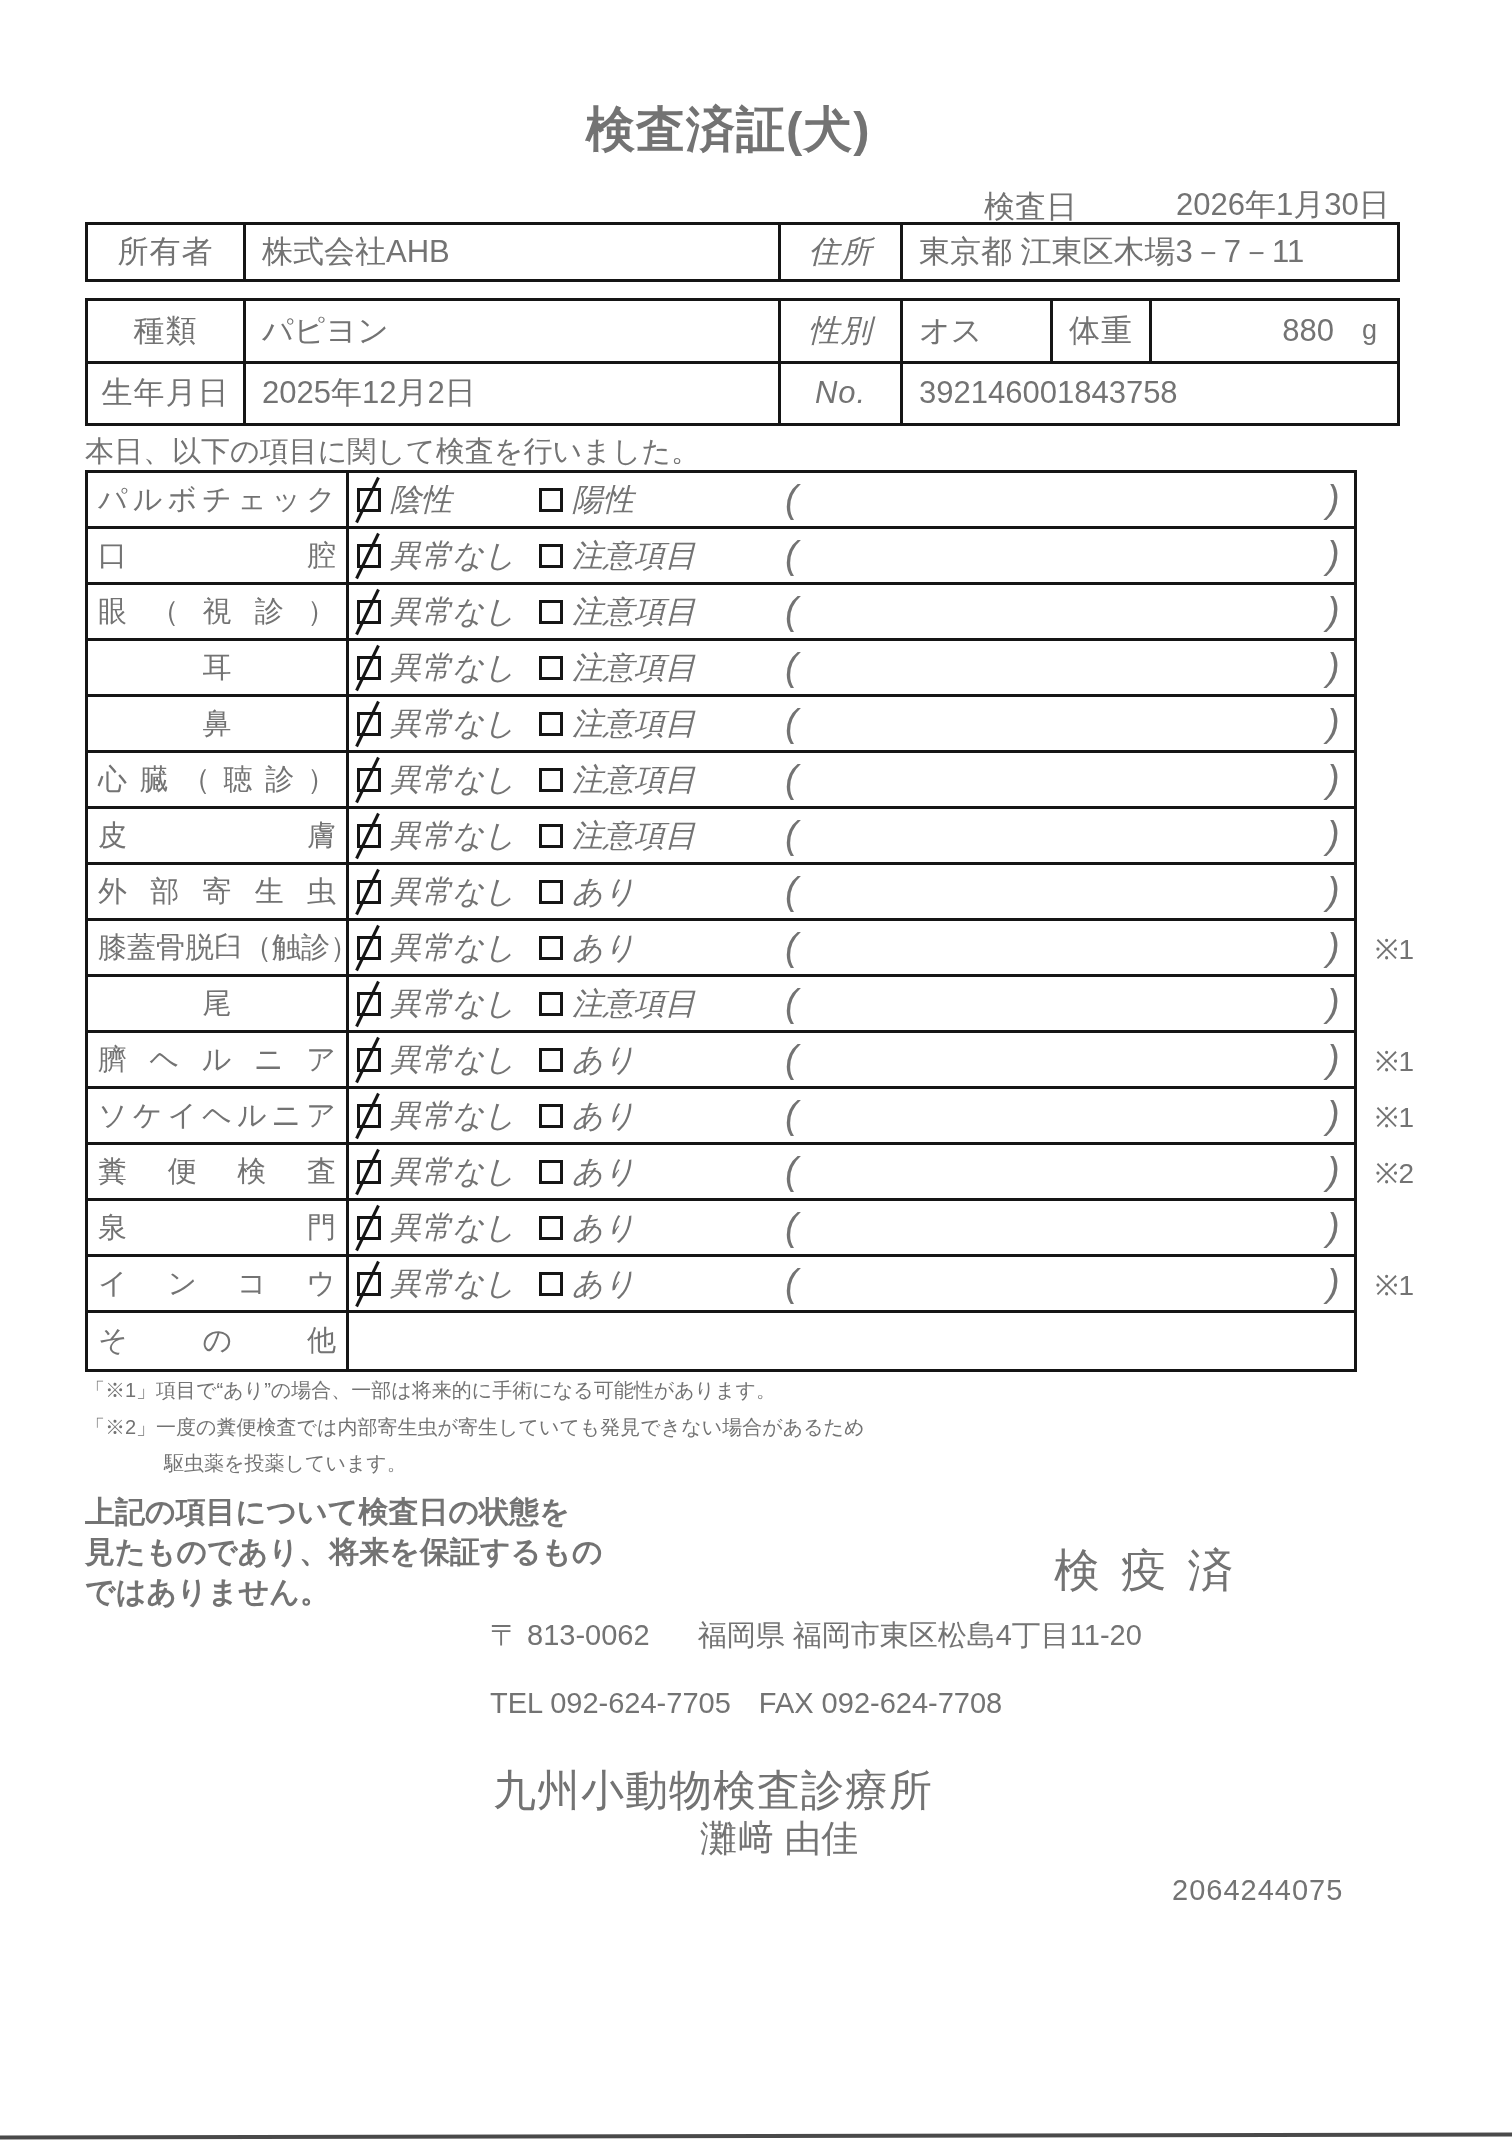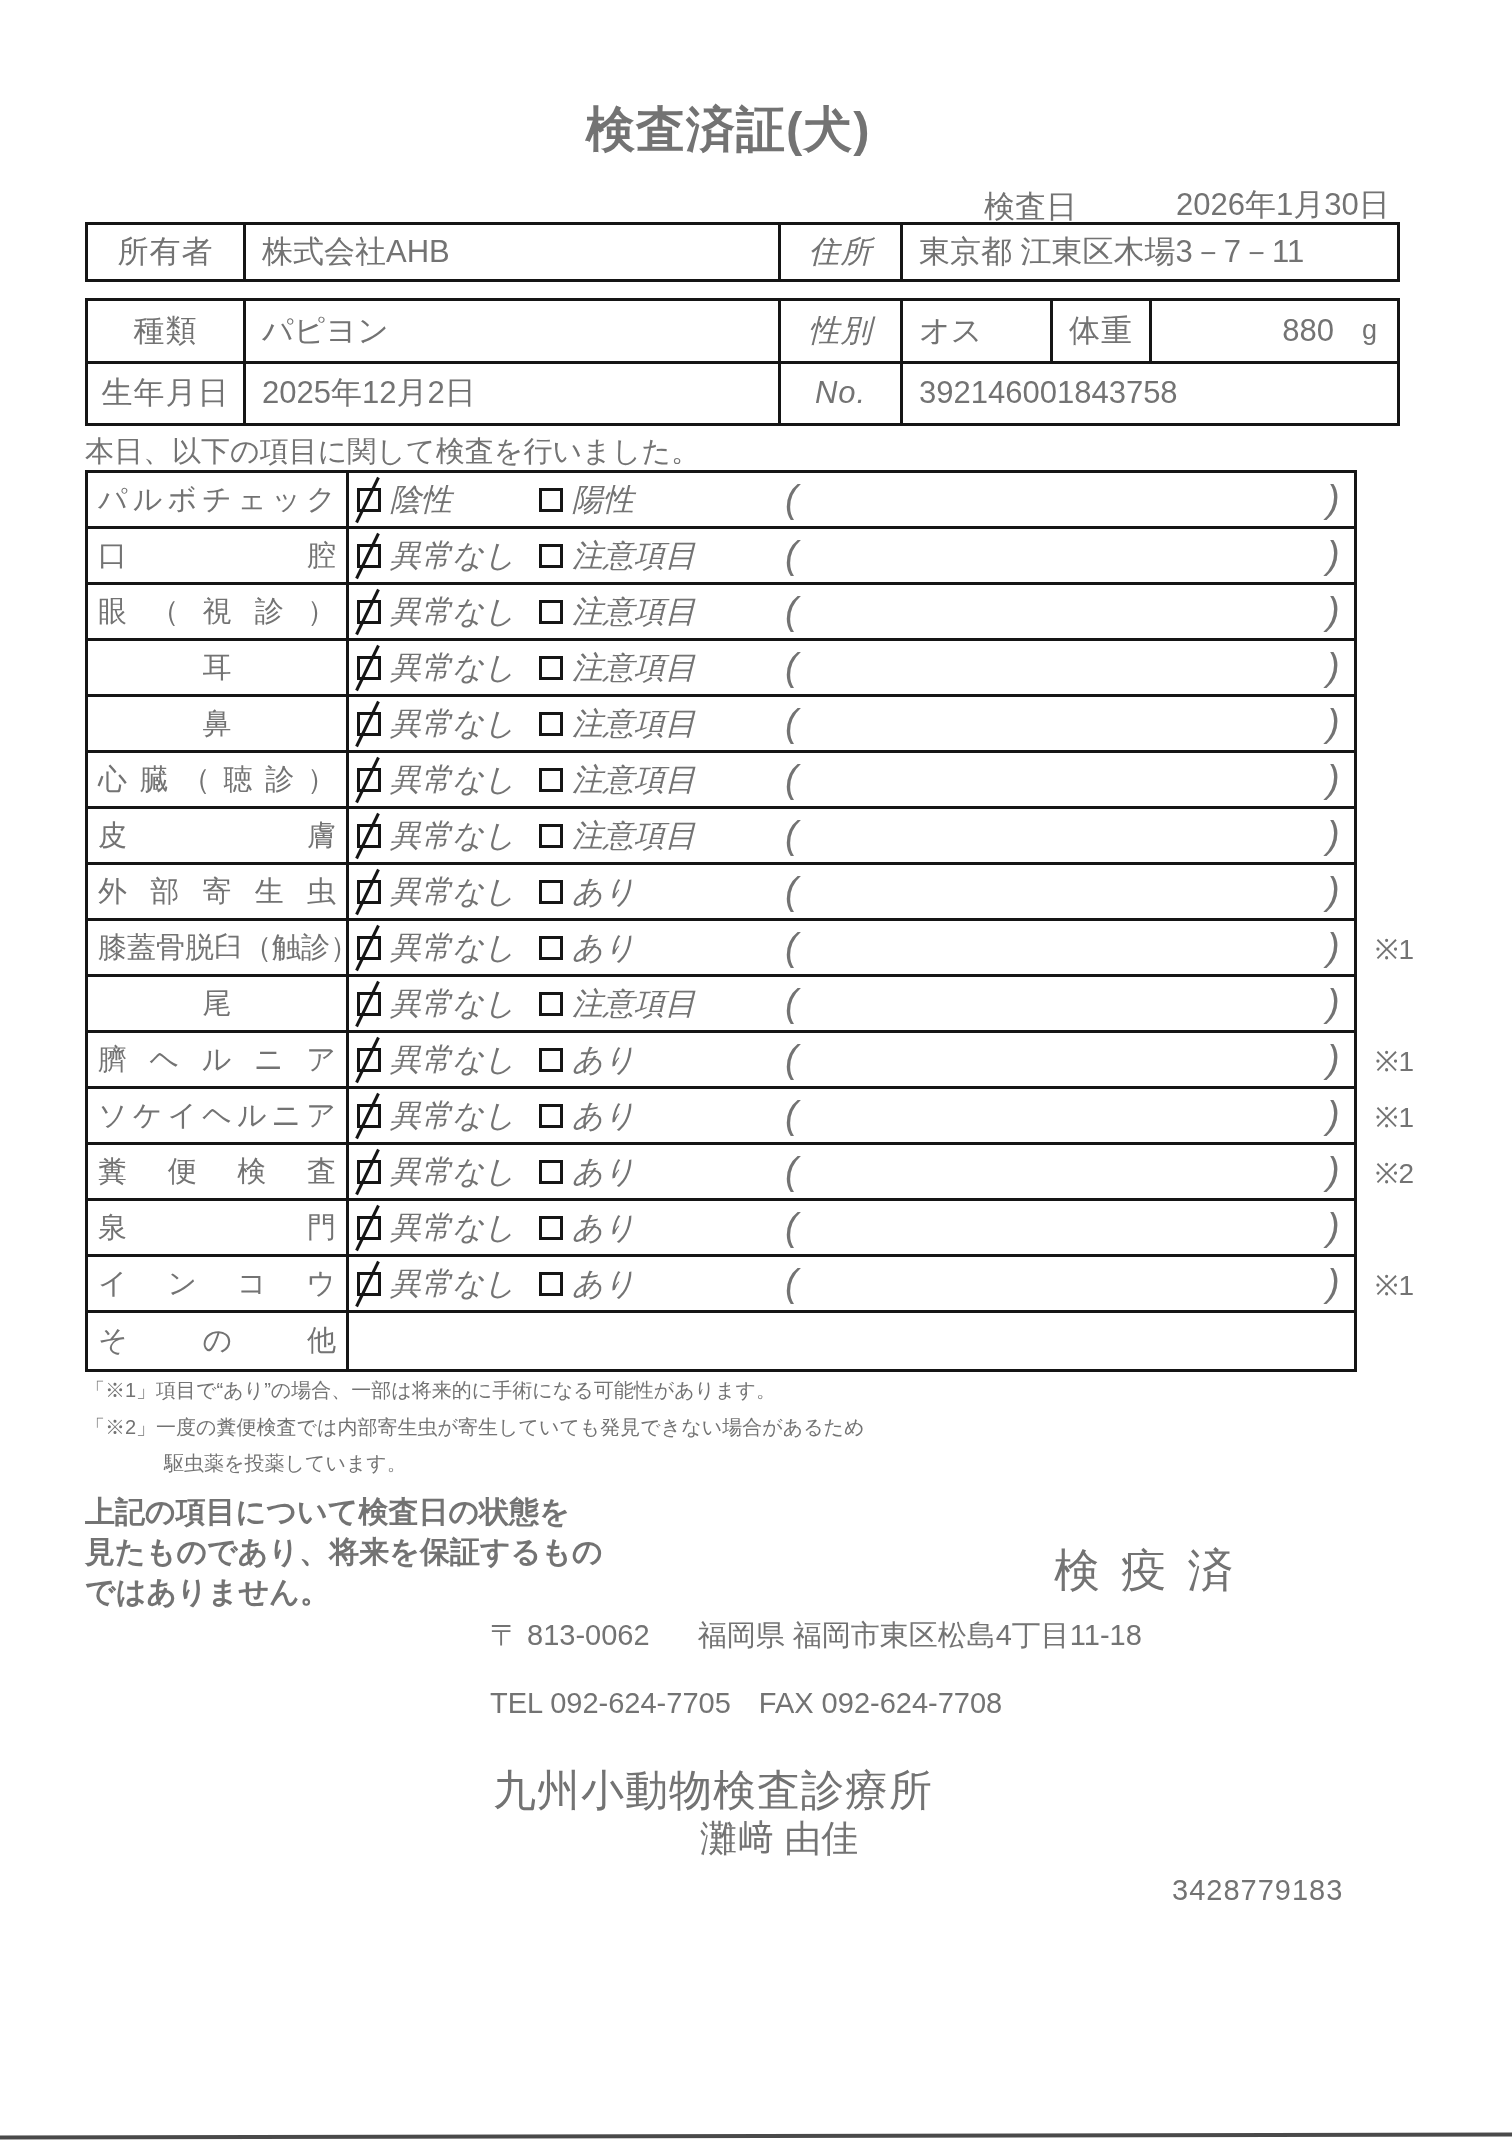--- a/index.html
+++ b/index.html
@@ -460,27 +460,27 @@
   <div class="abs statement">
     <div>上記の項目について検査日の状態を</div>
     <div>見たものであり、将来を保証するもの</div>
     <div>ではありません。</div>
   </div>
 
   <div class="abs stamp">検 疫 済</div>
 
   <div class="abs addr-line">
     <span>〒 813-0062</span>
-    <span>福岡県 福岡市東区松島4丁目11-18</span>
+    <span>福岡県 福岡市東区松島4丁目11-20</span>
   </div>
 
   <div class="abs tel-line">
     <span>TEL 092-624-7705</span>
     <span>FAX 092-624-7708</span>
   </div>
 
   <div class="abs clinic-name">九州小動物検査診療所</div>
   <div class="abs examiner">灘﨑 由佳</div>
-  <div class="abs doc-number">3428779183</div>
+  <div class="abs doc-number">2064244075</div>
 
   <div class="abs scan-line"></div>
 
 </div>
 
 </body></html>

